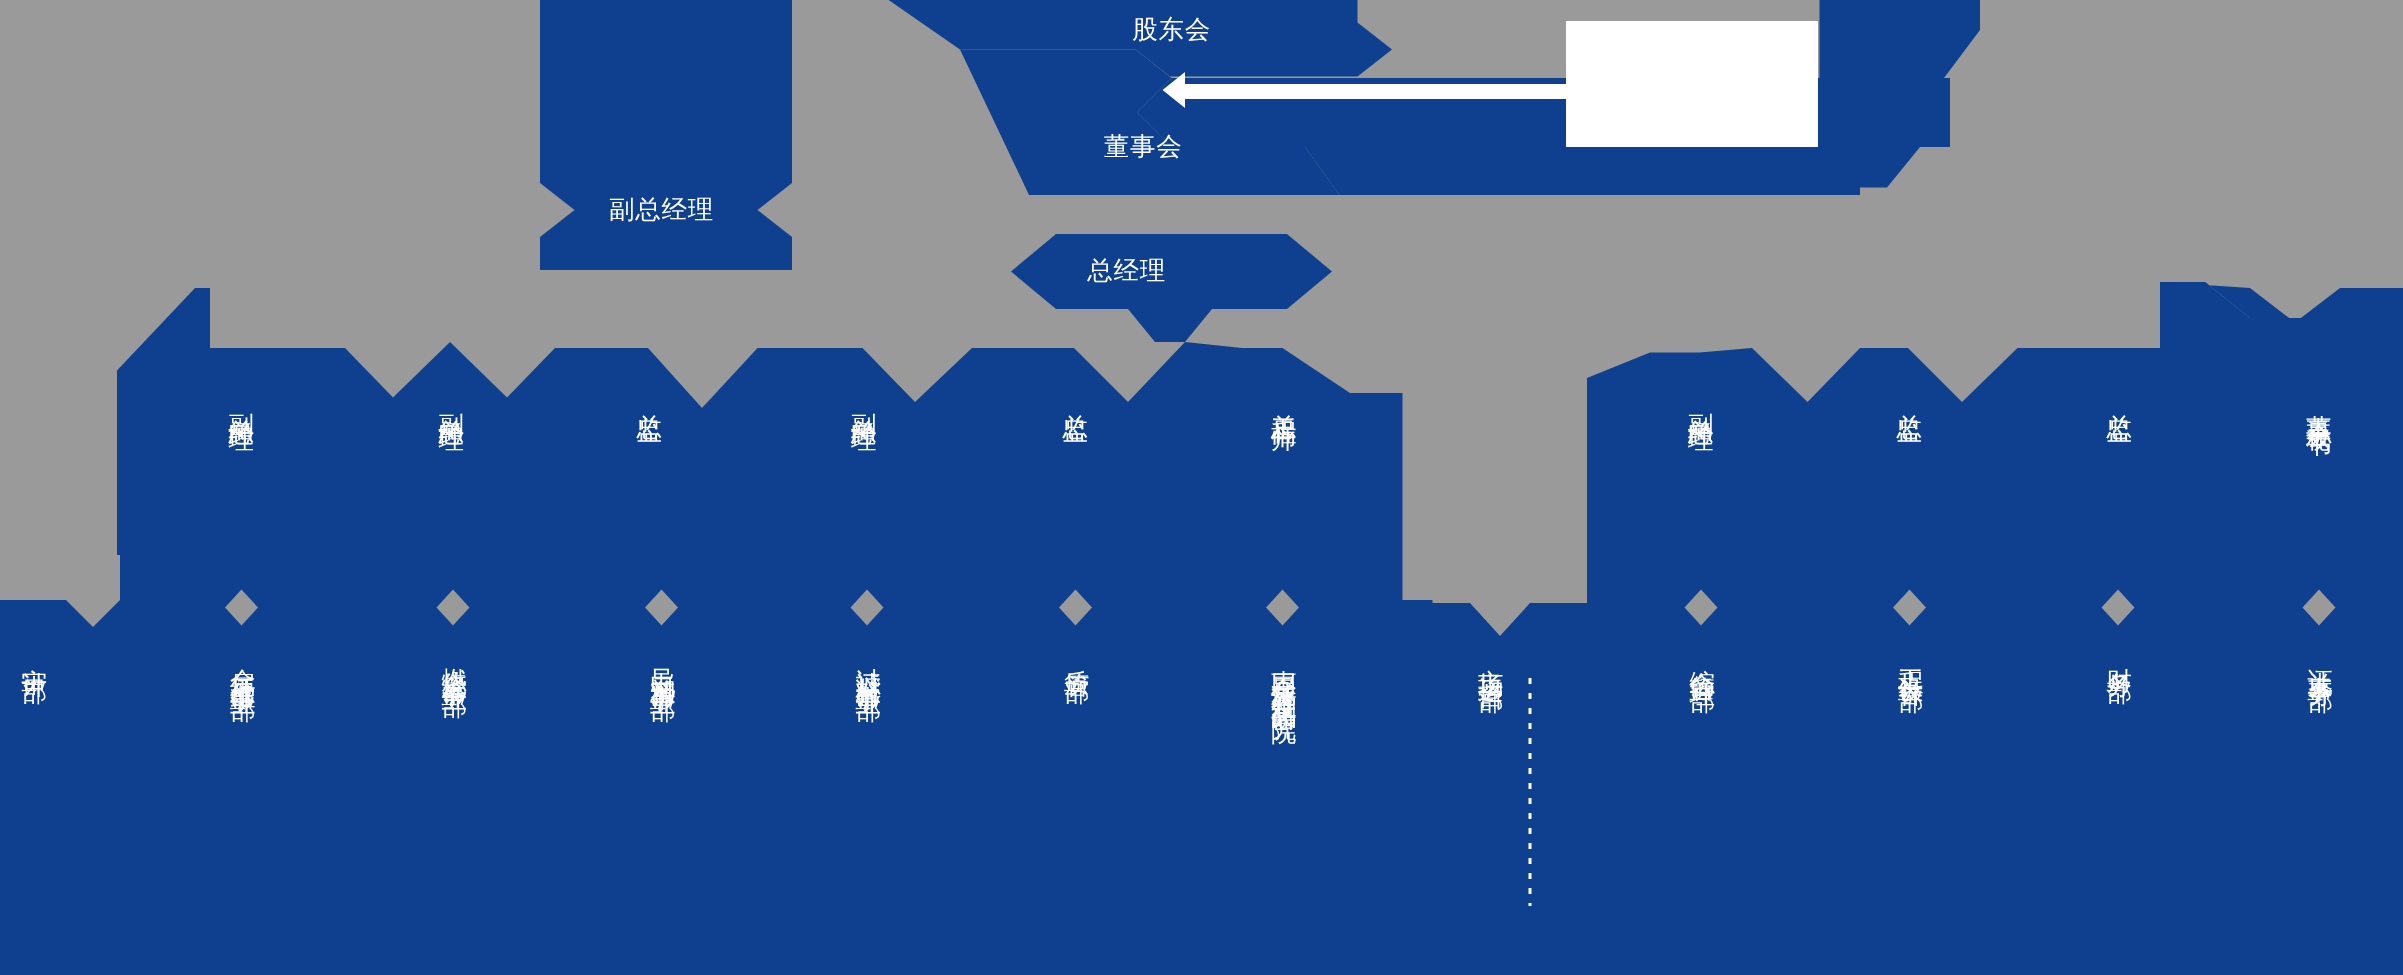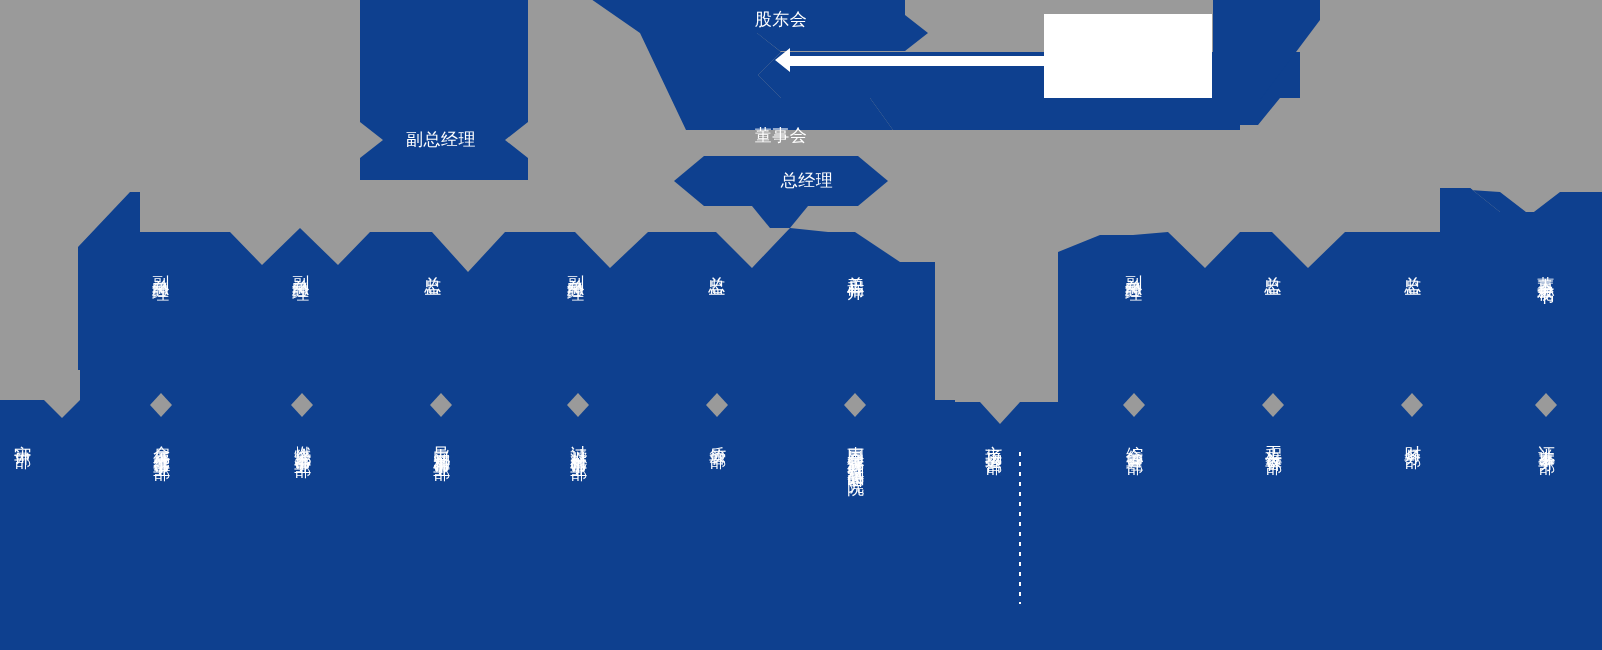--- a/index.html
+++ b/index.html
@@ -128,23 +128,23 @@
 
     <path fill="#ffffff" d="M1050,56 L1050,66 L790,66 L790,72 L775,60 L790,48 L790,56 Z"></path>
 
     <rect x="1044" y="14" width="168" height="84" fill="#ffffff"></rect>
 
     <line x1="1020" y1="452" x2="1020" y2="604" stroke="#ffffff" stroke-width="2" stroke-dasharray="4 6"></line>
   </svg>
 
   <div class="lbl lbl-h" style="left:781px;top:10px;">股东会</div>
 
-  <div class="lbl lbl-h" style="left:781px;top:88px;margin-top:38px;">董事会</div>
+  <div class="lbl lbl-h" style="left:762px;top:88px;">董事会</div>
 
-  <div class="lbl lbl-h" style="left:807px;top:171px;">总经理</div>
+  <div class="lbl lbl-h" style="left:751px;top:171px;">总经理</div>
 
   <div class="lbl lbl-h" style="left:441px;top:130px;">副总经理</div>
 
   <div class="lbl lbl-v" style="left:160px;top:262px;">副总经理</div>
   <div class="lbl lbl-v" style="left:300px;top:262px;">副总经理</div>
   <div class="lbl lbl-v" style="left:432px;top:262px;">总监</div>
   <div class="lbl lbl-v" style="left:575px;top:262px;">副总经理</div>
   <div class="lbl lbl-v" style="left:716px;top:262px;">总监</div>
   <div class="lbl lbl-v" style="left:855px;top:262px;">总工程师</div>
   <div class="lbl lbl-v" style="left:1133px;top:262px;">副总经理</div>

